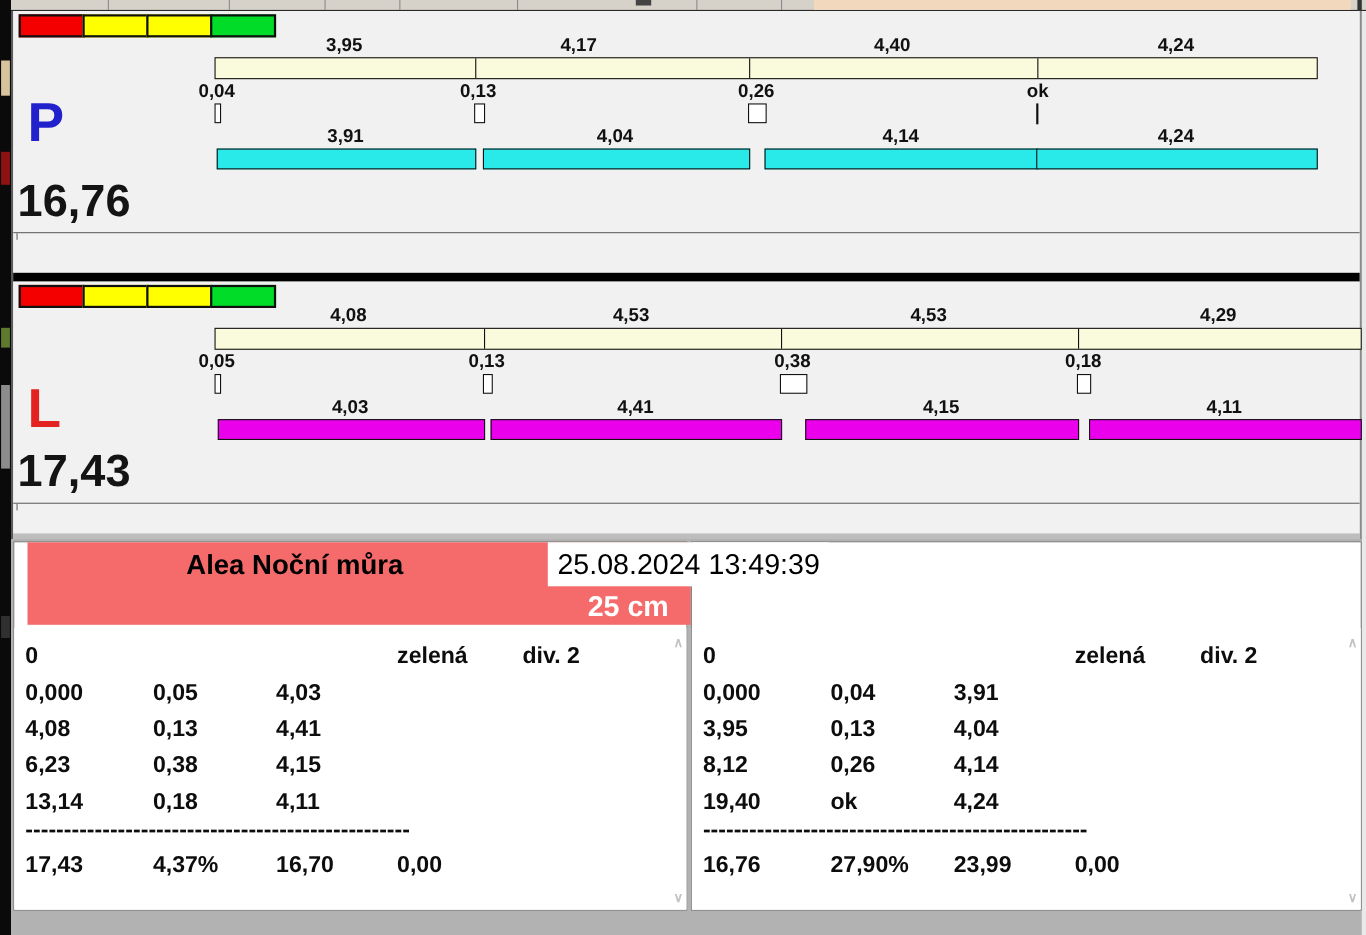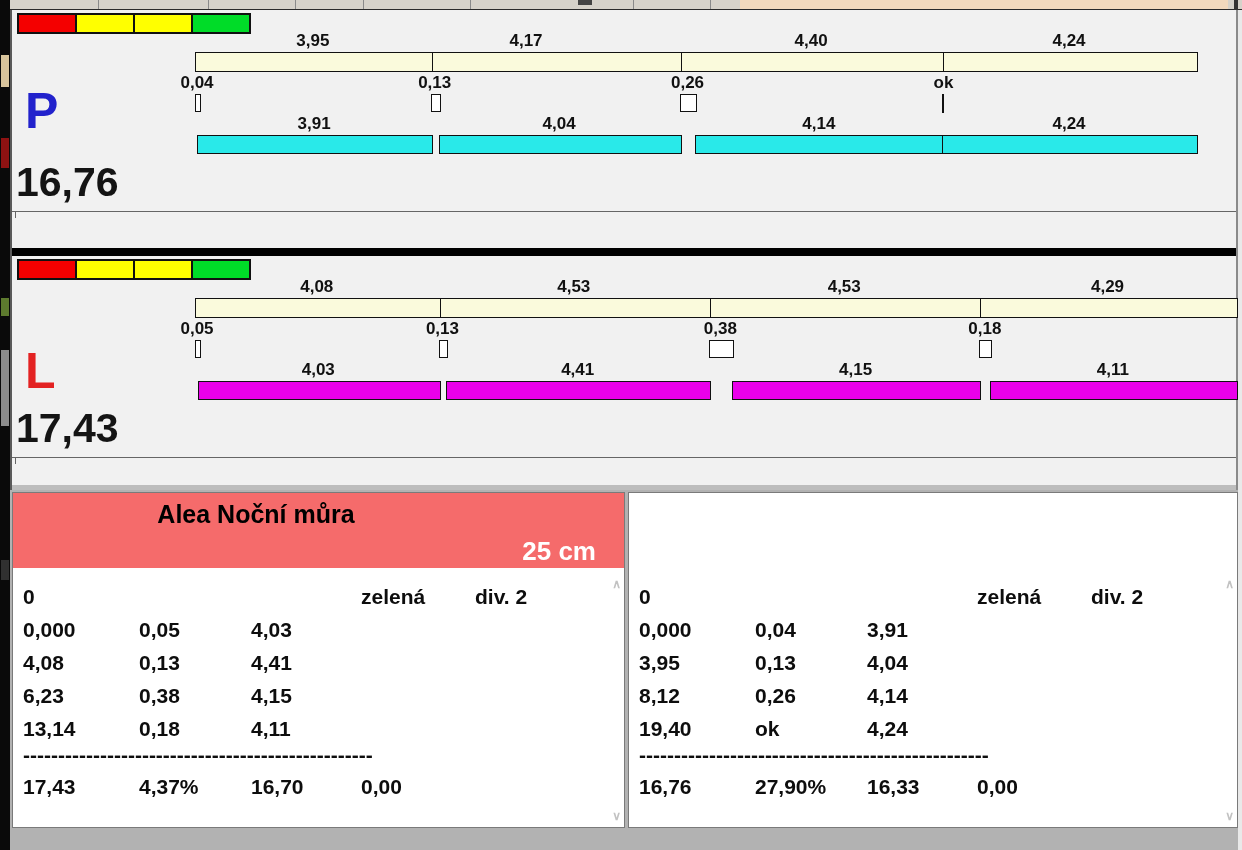--- a/index.html
+++ b/index.html
@@ -39,21 +39,21 @@
   .segdiv{position:absolute;top:0;width:1px;height:100%;background:#111;}
   .lossbox{position:absolute;top:84px;height:16px;background:#ffffff;border:1px solid #111;}
   .okmark{position:absolute;top:84px;width:2px;height:19px;background:#111;}
   .runbar{position:absolute;top:125px;height:17px;border:1px solid #111;}
 
   
   .bottom{position:absolute;left:10px;top:490px;width:1228px;height:360px;background:#b2b2b2;}
   .panel{position:absolute;top:2px;height:336px;background:#fff;border:1px solid #7a7a7a;box-sizing:border-box;}
   .panel-left{left:2px;width:613px;}
   .panel-right{left:618px;width:610px;}
-  .phead{position:absolute;left:0;top:0;width:100%;height:75px;}
+  .phead{position:absolute;left:12px;top:0;width:100%;height:75px;}
   .pteam{position:absolute;top:7px;font-size:25px;font-weight:bold;color:#000;text-align:center;white-space:nowrap;}
   .pdogs{position:absolute;top:46px;font-size:19px;font-weight:bold;color:#fff;text-align:center;white-space:nowrap;}
   .panel-left .pteam,.panel-left .pdogs{left:0;width:486px;}
   .panel-right .pteam,.panel-right .pdogs{left:127px;width:483px;}
   .pcm{position:absolute;top:43px;font-size:26px;font-weight:bold;color:#fff;white-space:nowrap;}
   .pcm-right{right:28px;} .pcm-left{left:14px;}
   .pbody{position:absolute;left:0;top:78px;right:0;bottom:0;background:#fff;overflow:hidden;}
   .cell{position:absolute;font-size:21px;font-weight:bold;color:#0d0d0d;white-space:pre;line-height:1.1;}
   .sarr{position:absolute;right:3px;color:#c2c2c2;font-size:12px;font-weight:bold;line-height:1;}
   .sarr-up{top:7px;} .sarr-dn{bottom:5px;}
@@ -217,20 +217,21 @@
           <span class="cell" style="left: 238px; top: 80px;">4,04</span>
           <span class="cell" style="left: 10px; top: 113px;">8,12</span>
           <span class="cell" style="left: 126px; top: 113px;">0,26</span>
           <span class="cell" style="left: 238px; top: 113px;">4,14</span>
           <span class="cell" style="left: 10px; top: 146px;">19,40</span>
           <span class="cell" style="left: 126px; top: 146px;">ok</span>
           <span class="cell" style="left: 238px; top: 146px;">4,24</span>
           <span class="cell" style="left: 10px; top: 172px;">--------------------------------------------------</span>
           <span class="cell" style="left: 10px; top: 204px;">16,76</span>
           <span class="cell" style="left: 126px; top: 204px;">27,90%</span>
-          <span class="cell" style="left: 238px; top: 204px;">16,33</span>
+          <span class="cell" style="left: 238px; top: 204px;">23,99</span>
           <span class="cell" style="left: 348px; top: 204px;">0,00</span>
         </div>
     </div>
 
+    <div class="datebox">25.08.2024 13:49:39</div>
   </div>
 
 </div>
 
 </body></html>

